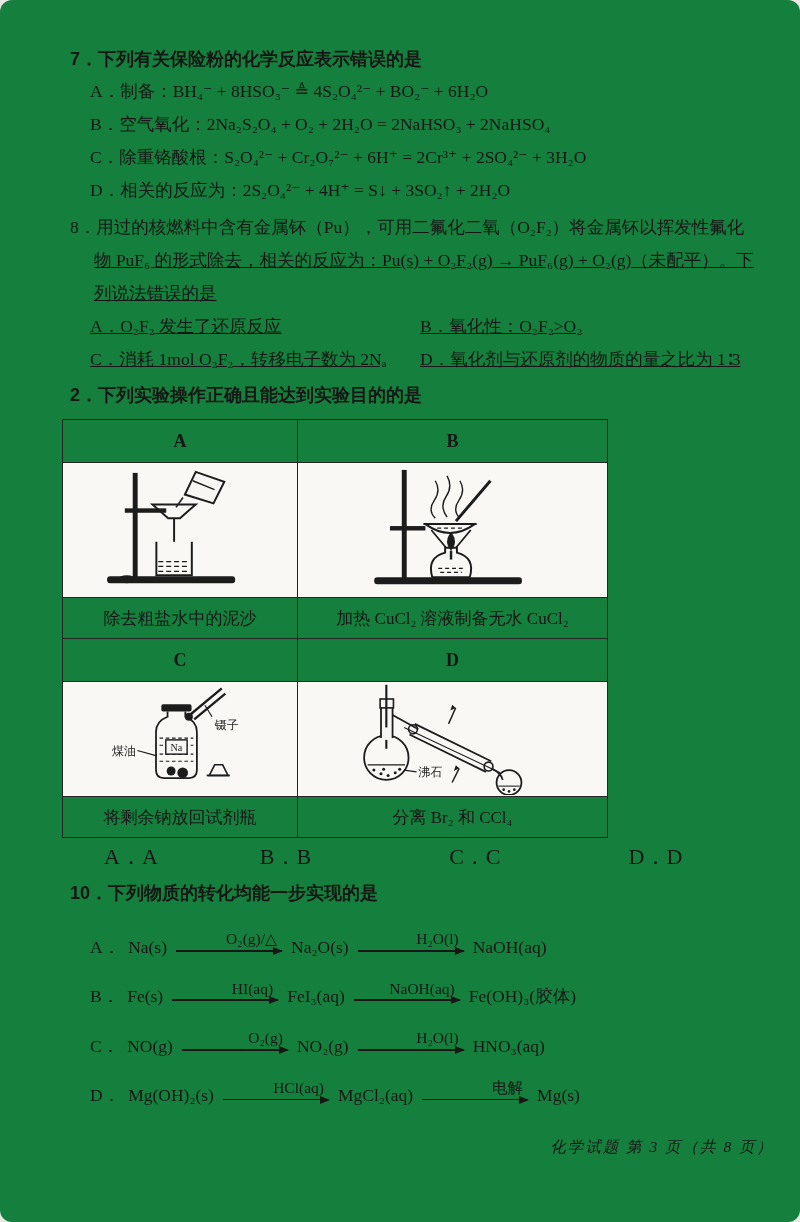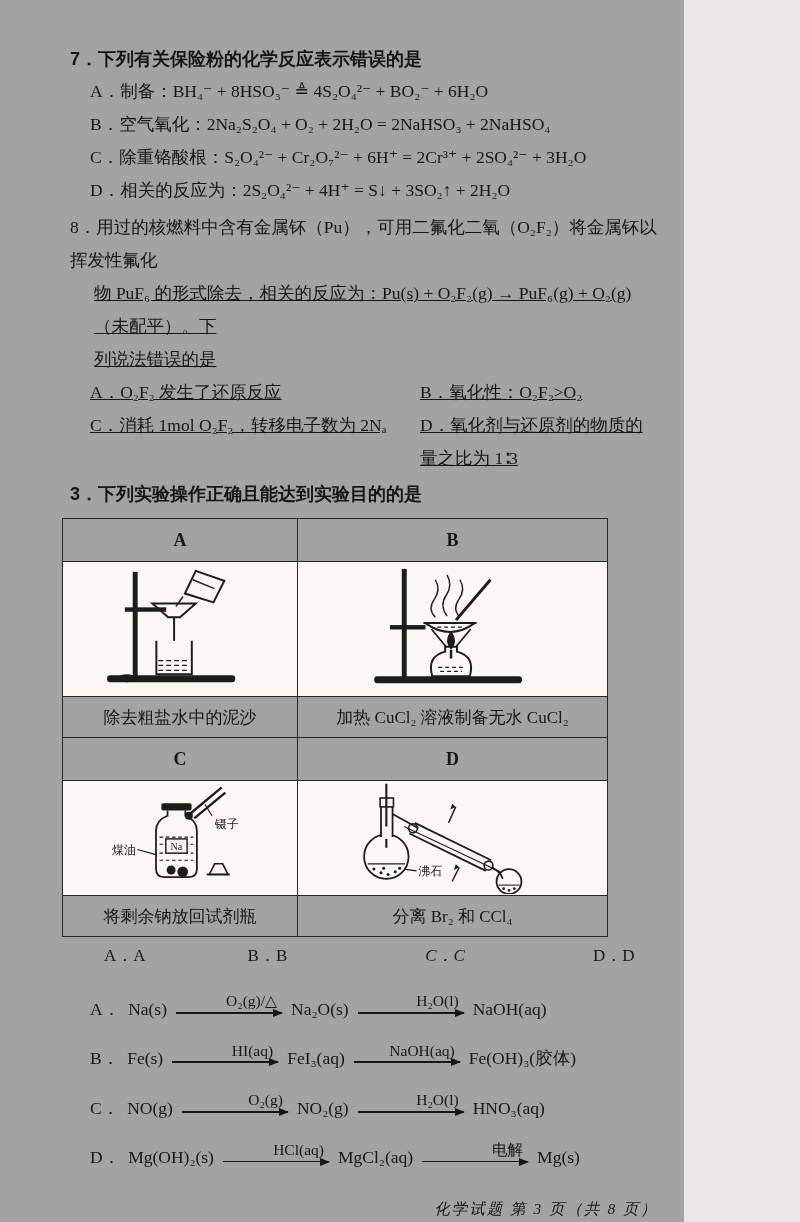--- a/index.html
+++ b/index.html
@@ -1,43 +1,43 @@
 <!DOCTYPE html>
 <html><head>
 <meta charset="utf-8">
 <style>
   html,body{margin:0;padding:0;background:#e9e8e4;}
   .page{
-    width:684px;height:1222px;box-sizing:border-box;
-    background:#a3a3a3;color:#161616;
+    width:800px;height:1222px;box-sizing:border-box;
+    background:#15803d;color:#161616;
     font-family:"Liberation Serif","DejaVu Serif",serif;
-    padding:44px 26px 0 70px;position:relative;overflow:hidden;
+    padding:44px 26px 0 70px;position:relative;overflow:hidden;border-radius:12px;
   }
   .stem{font-size:18px;line-height:31px;font-weight:bold;font-family:"Liberation Sans","DejaVu Sans",sans-serif;}
   .serif-stem{font-weight:bold;}
   .qblock{margin-bottom:4px;}
   .opt{font-size:17.5px;line-height:33px;padding-left:20px;white-space:nowrap;}
   .q8stem{font-size:17.5px;line-height:33px;}
   .q8stem .cont{padding-left:24px;text-decoration:underline;}
   .q8opts{display:grid;grid-template-columns:330px 1fr;padding-left:20px;font-size:17.5px;line-height:33px;text-decoration:underline;}
   
   table.exp{border-collapse:collapse;margin:8px 0 4px -8px;table-layout:fixed;}
   table.exp td{border:1.7px solid #262626;text-align:center;vertical-align:middle;padding:0;}
   td.hdr{height:42px;font-size:18px;font-weight:bold;}
   td.imgc{height:134px;background:#f9f8f4;}
   td.imgc2{height:114px;background:#f9f8f4;}
   td.cap{height:40px;font-size:17px;}
   .colA{width:234px;} .colB{width:309px;}
   svg{display:block;margin:0 auto;}
   svg text{font-family:"Liberation Serif","DejaVu Serif",serif;fill:#1c1c1c;}
   
-  .q9opts{display:flex;font-size:17px;line-height:30px;margin:4px 0 6px;}
+  .q9opts{display:flex;font-size:22px;line-height:30px;margin:4px 0 6px;}
   .q9opts span:nth-child(1){margin-left:34px;}
   .q9opts span:nth-child(2){margin-left:102px;}
-  .q9opts span:nth-child(3){margin-left:138px;font-style:italic;}
+  .q9opts span:nth-child(3){margin-left:138px;}
   .q9opts span:nth-child(4){margin-left:128px;}
   
   .rxnrow{display:flex;align-items:flex-end;padding-left:20px;margin-top:21px;font-size:17.5px;line-height:24px;white-space:nowrap;}
   .rxnrow .lbl{margin-right:6px;}
   .chem{margin:0 2px;}
   .rxn{display:inline-flex;flex-direction:column;align-items:flex-end;min-width:106px;margin:0 7px 7px;}
   .rxn-label{font-size:15.5px;line-height:1.15;padding:0 5px 2px;}
   .rxn-line{height:1.8px;background:#171717;align-self:stretch;position:relative;}
   .rxn-line::after{content:"";position:absolute;right:-1px;top:50%;transform:translateY(-50%);
     border-top:4.6px solid transparent;border-bottom:4.6px solid transparent;border-left:10px solid #171717;}
@@ -64,21 +64,21 @@
     </div>
     <div class="q8opts">
       <div>A．O₂F₂ 发生了还原反应</div>
       <div>B．氧化性：O₂F₂&gt;O₂</div>
       <div>C．消耗 1mol O₂F₂，转移电子数为 2Nₐ</div>
       <div>D．氧化剂与还原剂的物质的量之比为 1∶3</div>
     </div>
   </section>
 
   <section class="qblock">
-    <div class="stem serif-stem">3．下列实验操作正确且能达到实验目的的是</div>
+    <div class="stem serif-stem">2．下列实验操作正确且能达到实验目的的是</div>
 
     <table class="exp">
       <tbody>
           <tr>
         <td class="hdr colA">A</td>
         <td class="hdr colB">B</td>
       </tr>
       <tr>
         <td class="imgc">
 
@@ -219,20 +219,21 @@
 
     <div class="q9opts">
       <span>A．A</span>
       <span>B．B</span>
       <span>C．C</span>
       <span>D．D</span>
     </div>
   </section>
 
   <section class="qblock">
+    <div class="stem serif-stem">10．下列物质的转化均能一步实现的是</div>
 
     <div class="rxnrow">
       <span class="lbl">A．</span>
       <span class="chem">Na(s)</span>
       <span class="rxn">
           <span class="rxn-label">O₂(g)/△</span>
           <span class="rxn-line"></span>
         </span>
       <span class="chem">Na₂O(s)</span>
       <span class="rxn">

